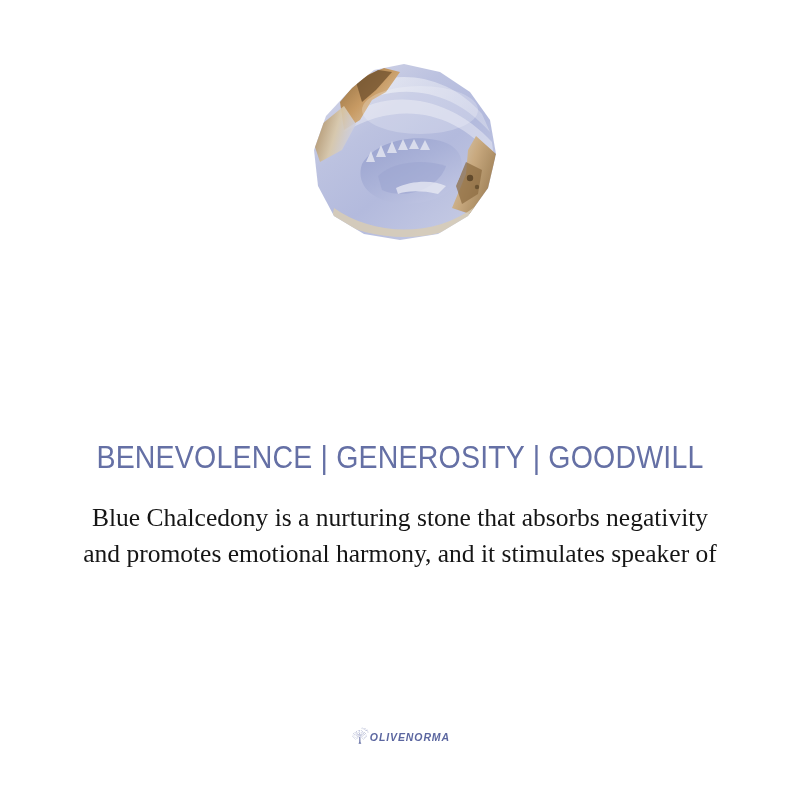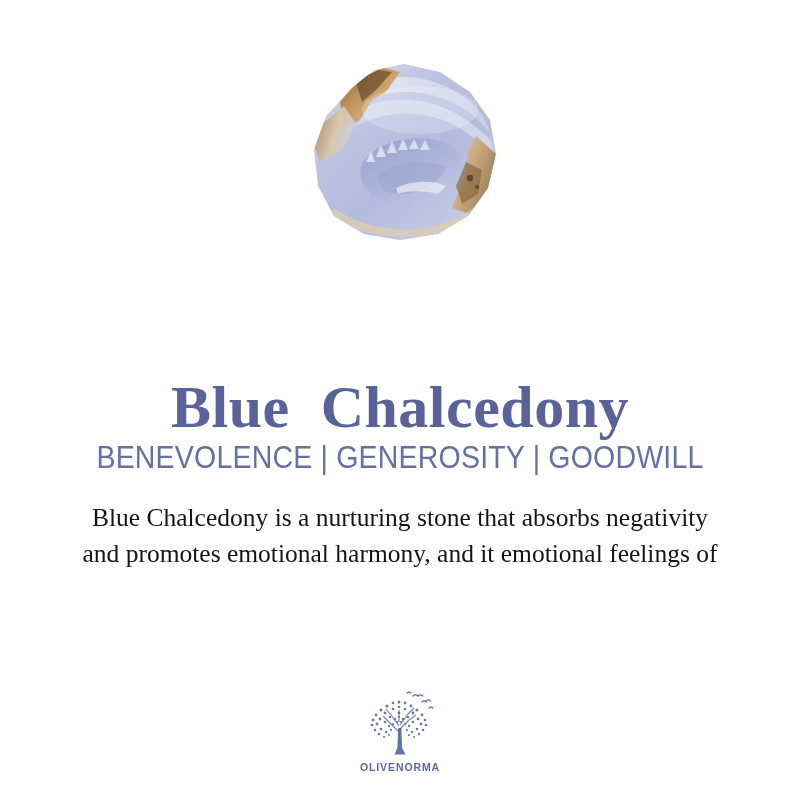--- a/index.html
+++ b/index.html
@@ -80,22 +80,23 @@
   .body-line { display: block; white-space: pre; text-align: center; }
 
   
   .logo {
     position: absolute;
     left: 350px;
     top: 688px;
     width: 100px;
     height: 96px;
     display: flex;
-    flex-direction: column;
+    flex-direction: row;
     align-items: center;
+    font-style: italic;
   }
   .logo-mark { display: block; width: 78px; height: 72px; }
   .logo-word {
     margin-top: 1px;
     font-family: "Liberation Sans", sans-serif;
     font-size: 10.5px;
     font-weight: 700;
     letter-spacing: 0.9px;
     color: #5c67a0;
     text-align: center;
@@ -179,27 +180,26 @@
         </g>
 
         <path d="M78,118 C92,104 122,100 146,108 C138,132 104,142 82,132 Z" fill="#9ba4d0" opacity="0.55"></path>
         <path d="M96,130 C112,122 134,122 146,128 L138,136 C120,132 106,133 98,136 Z" fill="#e9ebf4" opacity="0.75"></path>
 
         <ellipse cx="120" cy="52" rx="58" ry="24" fill="#ffffff" opacity="0.22"></ellipse>
       </g>
     </svg>
   </div>
 
-  <h1 class="title">Blue  Chalcedony</h1>
 
   <div class="subtitle">BENEVOLENCE | GENEROSITY | GOODWILL</div>
 
   <div class="body-text">
     <span class="body-line">Blue Chalcedony is a nurturing stone that absorbs negativity</span>
-    <span class="body-line">and promotes emotional harmony, and it emotional feelings of</span>
+    <span class="body-line">and promotes emotional harmony, and it stimulates speaker of</span>
   </div>
 
   <div class="logo">
     <svg class="logo-mark" viewBox="0 0 78 72" xmlns="http://www.w3.org/2000/svg">
       <g fill="#5c67a0">
 
         <path d="M37.2,40 L36.4,60 L33.4,66.5 L44.6,66.5 L41.2,60 L40.4,40 Z" opacity="0.92"></path>
         <path d="M38,42 L38,60" stroke="#5c67a0" stroke-width="1" fill="none" opacity="0.6"></path>
 
         <g stroke="#5c67a0" stroke-width="1.1" fill="none" opacity="0.85">

